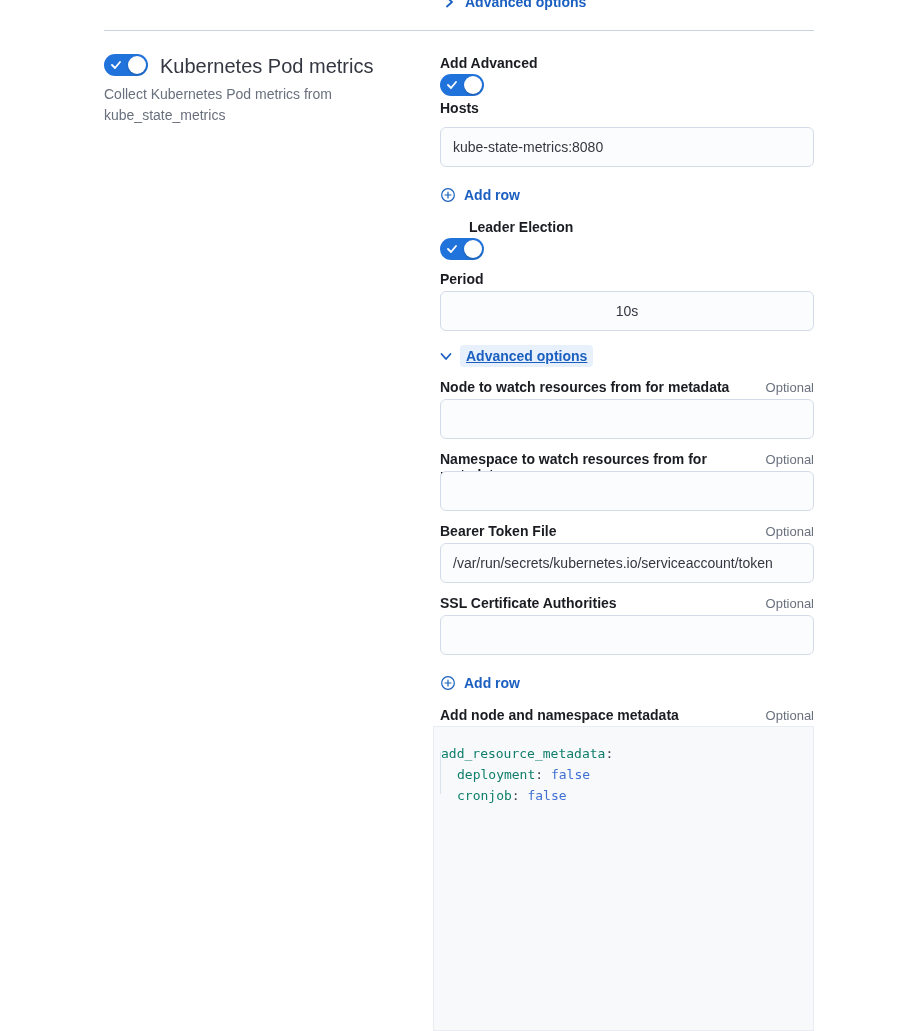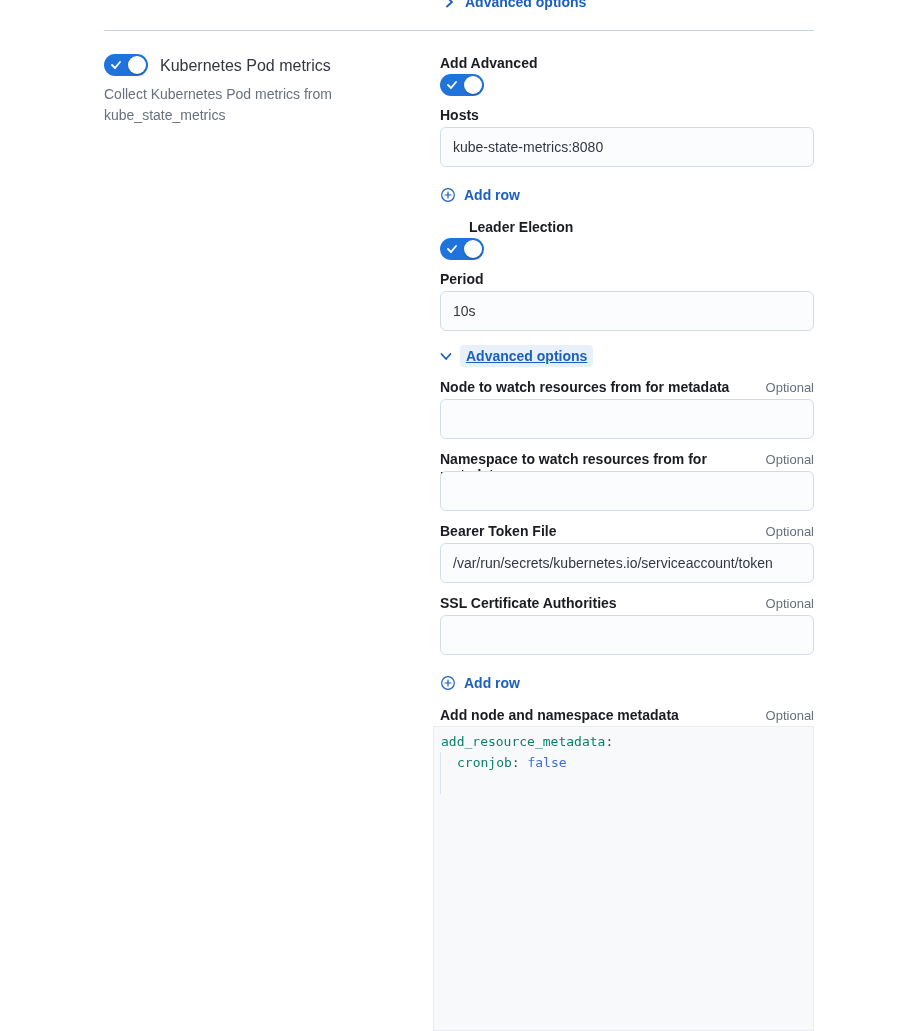--- a/index.html
+++ b/index.html
@@ -38,21 +38,21 @@
   .switch .check {
     position:absolute; left:7px; top:6px;
   }
   .switch .thumb {
     position:absolute; right:2px; top:2px;
     width:18px; height:18px; border-radius:50%;
     background:#fff; box-shadow:0 1px 2px rgba(0,0,0,0.25);
   }
 
   
-  .int-title { font-size:16px; line-height:22px; color:#343741; }
+  .int-title { font-size:20px; line-height:22px; color:#343741; }
   .int-desc  { font-size:14px; line-height:21px; color:#69707d; width:250px; }
 
   
   .label {
     font-size:14px; font-weight:700; color:#1a1c21; line-height:16px;
   }
   .label-row {
     left:440px; width:374px;
     display:flex; justify-content:space-between; align-items:baseline;
   }
@@ -67,21 +67,21 @@
     padding:16px 12px; outline:none;
   }
 
   
   .code-editor {
     left:433px; top:726px; width:381px; height:305px;
     background:#f8f9fb;
     border:1px solid #e9ecf2;
     font-family:"DejaVu Sans Mono","Liberation Mono",monospace;
     font-size:13px; line-height:21px;
-    padding:4px 0 0 7px;
+    padding:16px 0 0 7px;
     color:#3c3f46;
     cursor:text;
   }
   .code-line span { white-space:pre; }
   .code-line .k { color:#0e7e6b; }
   .code-line .v { color:#3f6fd2; }
   .code-line.ind { padding-left:16px; }
   .indent-guide {
     position:absolute; left:6px; top:25px;
     width:1px; height:42px; background:#dde3ec;
@@ -111,41 +111,41 @@
   <div class="abs int-desc" style="left:104px; top:84px;">Collect Kubernetes Pod metrics from kube_state_metrics</div>
 
   <div class="abs label" style="left:440px; top:55px;">Add Advanced</div>
   <div class="switch" style="left:440px; top:74px;" role="switch" aria-checked="true">
     <svg class="check" width="10" height="10" viewBox="0 0 10 10">
       <polyline points="1,5 4,8 9,2" fill="none" stroke="#ffffff" stroke-width="1.8" stroke-linecap="round" stroke-linejoin="round"></polyline>
     </svg>
     <span class="thumb"></span>
   </div>
 
-  <div class="abs label" style="left:440px; top:107px;">Hosts</div>
+  <div class="abs label" style="left:440px; top:100px;">Hosts</div>
   <input class="abs tfield" style="top: 127px;" type="text" value="kube-state-metrics:8080">
 
   <div class="abs link" style="left:440px; top:186px;">
     <svg width="16" height="16" viewBox="0 0 16 16">
       <circle cx="8" cy="8" r="6.3" fill="none" stroke="#1b5fc0" stroke-width="1.2"></circle>
       <path d="M8 5v6 M5 8h6" stroke="#1b5fc0" stroke-width="1.2" stroke-linecap="round"></path>
     </svg>
     <span>Add row</span>
   </div>
 
   <div class="abs label" style="left:440px; top:219px;margin-left:29px;">Leader Election</div>
   <div class="switch" style="left:440px; top:238px;" role="switch" aria-checked="true">
     <svg class="check" width="10" height="10" viewBox="0 0 10 10">
       <polyline points="1,5 4,8 9,2" fill="none" stroke="#ffffff" stroke-width="1.8" stroke-linecap="round" stroke-linejoin="round"></polyline>
     </svg>
     <span class="thumb"></span>
   </div>
 
   <div class="abs label" style="left:440px; top:271px;">Period</div>
-  <input class="abs tfield" style="top: 291px;" type="text" value="10s">
+  <input class="abs tfield" style="top: 291px; text-align: center;" type="text" value="10s">
 
   <div class="abs link" style="left:438px; top:345px;">
     <svg width="16" height="16" viewBox="0 0 16 16">
       <polyline points="3.5,6 8,11 12.5,6" fill="none" stroke="#1b5fc0" stroke-width="1.8" stroke-linecap="round" stroke-linejoin="round"></polyline>
     </svg>
     <span class="pill-text">Advanced options</span>
   </div>
 
   <div class="abs label-row" style="top:379px;">
     <span class="label">Node to watch resources from for metadata</span>
@@ -180,16 +180,17 @@
   </div>
 
   <div class="abs label-row" style="top:707px;">
     <span class="label">Add node and namespace metadata</span>
     <span class="optional">Optional</span>
   </div>
 
   <div class="abs code-editor">
     <div class="indent-guide"></div>
     <div class="code-line"><span class="k">add_resource_metadata</span><span>:</span><span class="v"></span></div>
+    <div class="code-line ind"><span class="k">deployment</span><span>: </span><span class="v">false</span></div>
     <div class="code-line ind"><span class="k">cronjob</span><span>: </span><span class="v">false</span></div>
   </div>
 
 </div>
 
 </body></html>

